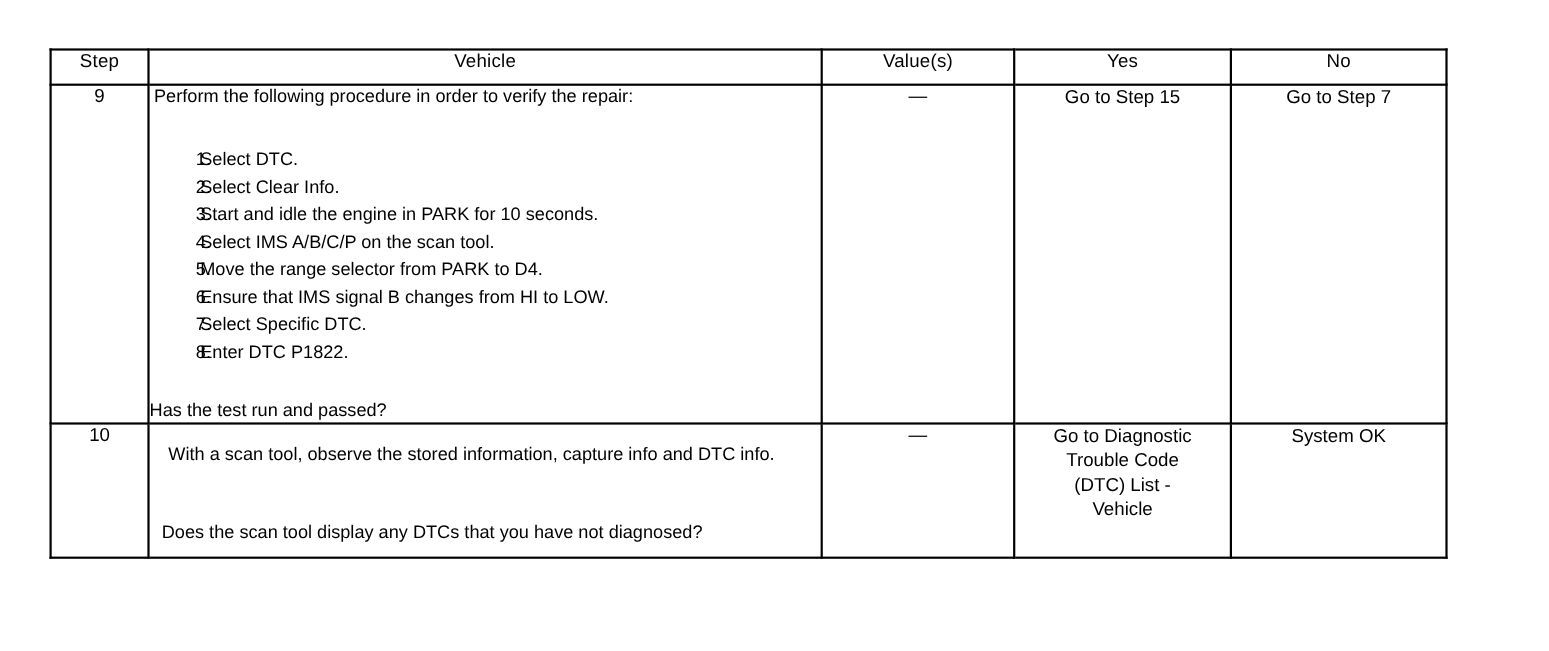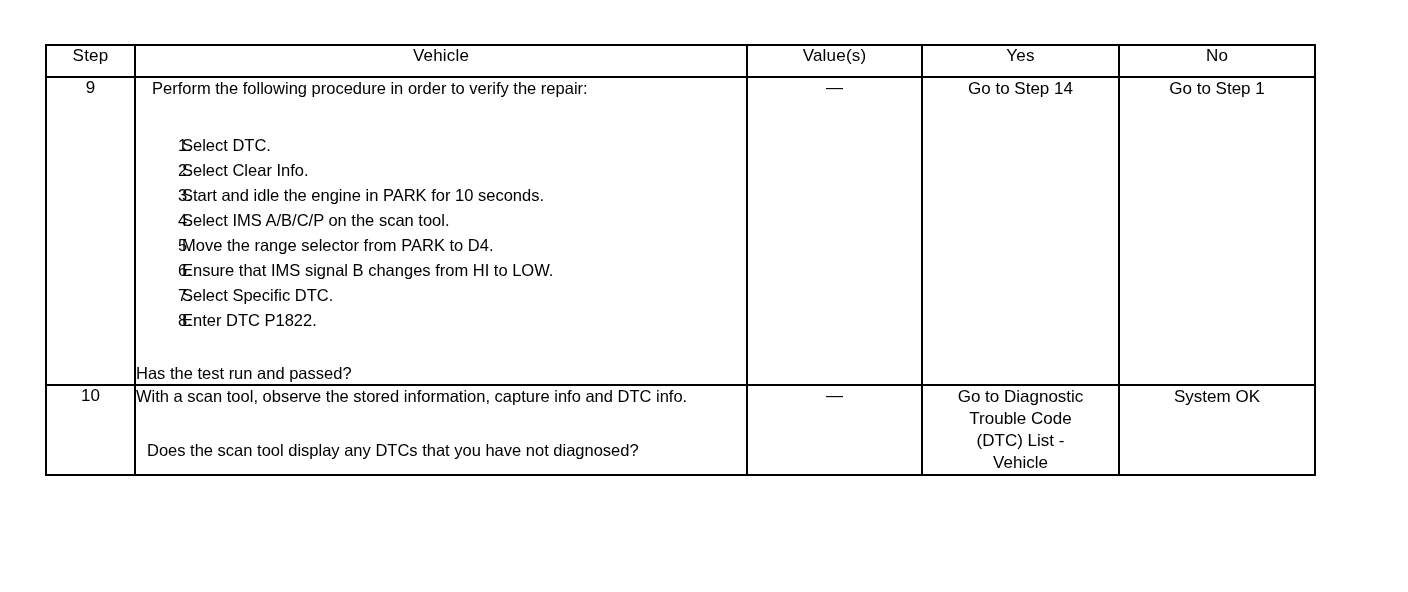--- a/index.html
+++ b/index.html
@@ -75,21 +75,21 @@
   }
 
   .cell-action {
     font-size: 16.5px;
     line-height: 21px;
     padding: 7px 6px 6px 7px;
   }
 
   
   .action-intro {
-    margin: 0 0 0 16px;
+    margin: 0 0 0 4px;
     white-space: nowrap;
   }
   .proc-list {
     margin: 0;
     padding: 0;
     list-style: none;
   }
   .proc-list li {
     display: block;
     white-space: nowrap;
@@ -118,21 +118,21 @@
     vertical-align: middle;
   }
   .yesno-low {
     vertical-align: bottom;
     padding-bottom: 9px;
     border-radius: 12px;
   }
 
   .ml-line { display: block; }
 
-  .r10-action-p1 { margin: 0; }
+  .r10-action-p1 { margin: 17px; }
   .r10-gap { height: 22px; }
   .r10-action-p2 { margin: 11px; }
 </style>
 </head>
 <body>
 
 <div class="page">
 
   <table class="diag-table">
     <colgroup>
@@ -171,25 +171,25 @@
             <li><span class="proc-num">7.</span><span>Select Specific DTC.</span></li>
             <li><span class="proc-num">8.</span><span>Enter DTC P1822.</span></li>
           </ol>
           <div class="spacer-md"></div>
           <p class="action-question">Has the test run and passed?</p>
         </td>
 
         <td class="cell-value">—</td>
 
         <td class="cell-yes yesno-bottom">
-          <span class="ml-line">Go to Step 14</span>
+          <span class="ml-line">Go to Step 15</span>
         </td>
 
         <td class="cell-no yesno-bottom">
-          <span class="ml-line">Go to Step 1</span>
+          <span class="ml-line">Go to Step 7</span>
         </td>
       </tr>
 
       <tr>
         <td class="cell-step">10</td>
 
         <td class="cell-action">
           <p class="r10-action-p1">With a scan tool, observe the stored information, capture info and DTC info.</p>
           <div class="r10-gap"></div>
           <p class="r10-action-p2">Does the scan tool display any DTCs that you have not diagnosed?</p>

